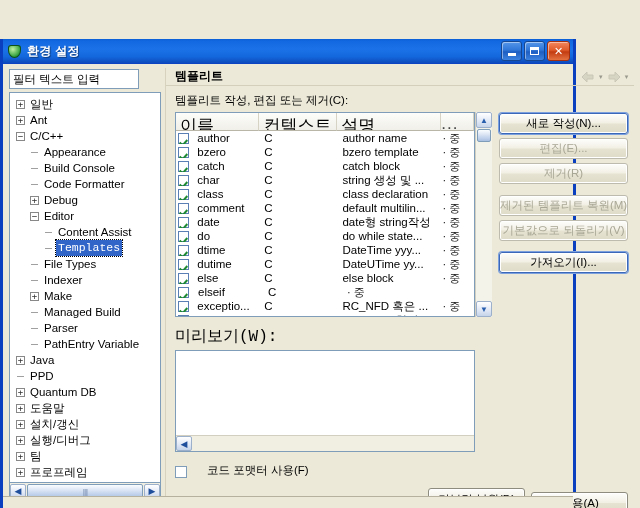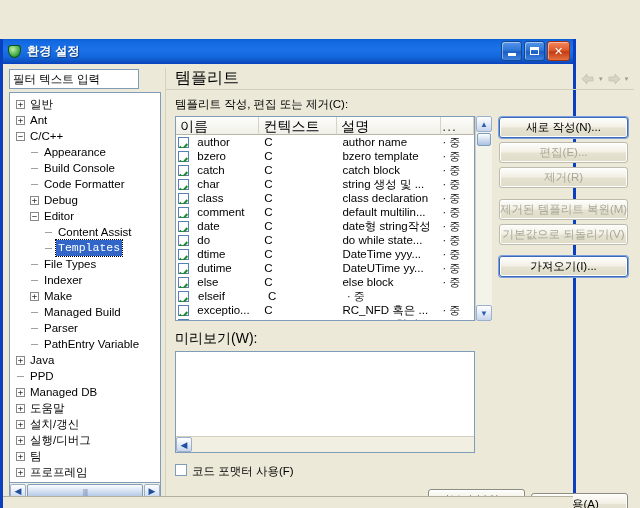--- a/index.html
+++ b/index.html
@@ -144,38 +144,38 @@
 
   
   .right-pane {
     flex: 1; margin-left: 4px; display: flex; flex-direction: column;
     border-left: 1px solid #d7d2bd;
   }
   .page-header {
     height: 27px; display: flex; align-items: center;
     padding: 0 6px 0 9px; border-bottom: 1px solid #d3cfba;
   }
-  .page-title { font-size: 16px; font-weight: normal; color: #000; }
+  .page-title { font-size: 12px; font-weight: bold; color: #000; }
   .nav-icons { margin-left: auto; display: flex; align-items: center; gap: 3px; }
   .arrow-ico { width: 16px; height: 14px; position: relative; opacity: .42; }
   .arrow-ico svg { display: block; }
   .caret { font-size: 7px; color: #9a9a8e; }
 
   .page-body { flex: 1; padding: 7px 6px 0 9px; display: flex; flex-direction: column; }
   .sect-label { font-size: 11.5px; color: #000; margin-bottom: 4px; }
 
   .table-row-area { display: flex; }
   .tbl-wrap {
     width: 300px; height: 205px; flex: none;
     border: 1px solid #7f9db9; background: #fff;
     display: flex; flex-direction: column; overflow: hidden;
   }
   .tbl-head { display: flex; height: 18px; flex: none; background: #f6f6f2; }
   .th {
-    font-size: 14px; color: #000; padding: 1px 15px 0 4px;
+    font-size: 17px; color: #000; padding: 1px 15px 0 4px;
     border-right: 1px solid #d6d3c4;
     border-bottom: 1px solid #b9b6a8;
     background: linear-gradient(to bottom, #fdfdfb, #f0efe8);
     overflow: hidden; white-space: nowrap;
   }
   .c-name { width: 88px; }
   .c-ctx  { width: 82px; }
   .c-desc { width: 110px; }
   .c-more { width: 34px; text-align: center; padding-left: 0; letter-spacing: 1px; color: #444; }
   .tbl-body { flex: 1; overflow: hidden; }
@@ -231,33 +231,33 @@
     box-shadow: inset 0 0 0 1px #fff;
   }
   .btn.default {
     border: 1px solid #3b68b8;
     box-shadow: inset 0 0 0 1px #fff, 0 0 0 1px #7ba0dd;
   }
   .btn.disabled { color: #a8a694; box-shadow: inset 0 0 0 1px #fff; border-color: #bcbbad; }
   .btn + .btn { margin-top: 4px; }
   .btn.gap { margin-top: 11px; }
 
-  .preview-label { font-size: 14px; margin: 9px 0 3px 0; }
+  .preview-label { font-size: 16px; margin: 9px 0 3px 0; font-family: Liberation Mono, monospace; }
   .preview-box {
     width: 300px; height: 102px; flex: none;
     border: 1px solid #7f9db9; background: #fff;
     display: flex; flex-direction: column;
   }
   .preview-area { flex: 1; background: #fff; }
   .preview-hscroll {
     height: 16px; flex: none; background: #f1efe2;
     border-top: 1px solid #d2cfc0; display: flex; align-items: center;
   }
 
-  .chk-row { display: flex; align-items: flex-start; margin-top: 11px; gap: 5px; }
+  .chk-row { display: flex; align-items: flex-end; margin-top: 11px; gap: 20px; }
   .chk-empty {
     width: 12px; height: 12px; border: 1px solid #7f9db9; background: #fff;
   }
   .chk-row .lbl { font-size: 11.5px; }
 
   .apply-row {
     display: flex; justify-content: flex-end; gap: 6px;
     margin-top: 10px; padding-right: 0px;
   }
   .apply-row .btn { width: 97px; height: 22px; }
@@ -380,21 +380,21 @@
               <div class="tree-item ind1">
                 <span class="exp">+</span>
                 <span class="lbl">Java</span>
               </div>
               <div class="tree-item ind1">
                 <span class="dash"></span>
                 <span class="lbl">PPD</span>
               </div>
               <div class="tree-item ind1">
                 <span class="exp">+</span>
-                <span class="lbl">Managed DB</span>
+                <span class="lbl">Quantum DB</span>
               </div>
               <div class="tree-item ind1">
                 <span class="exp">+</span>
                 <span class="lbl">도움말</span>
               </div>
               <div class="tree-item ind1">
                 <span class="exp">+</span>
                 <span class="lbl">설치/갱신</span>
               </div>
               <div class="tree-item ind1">

